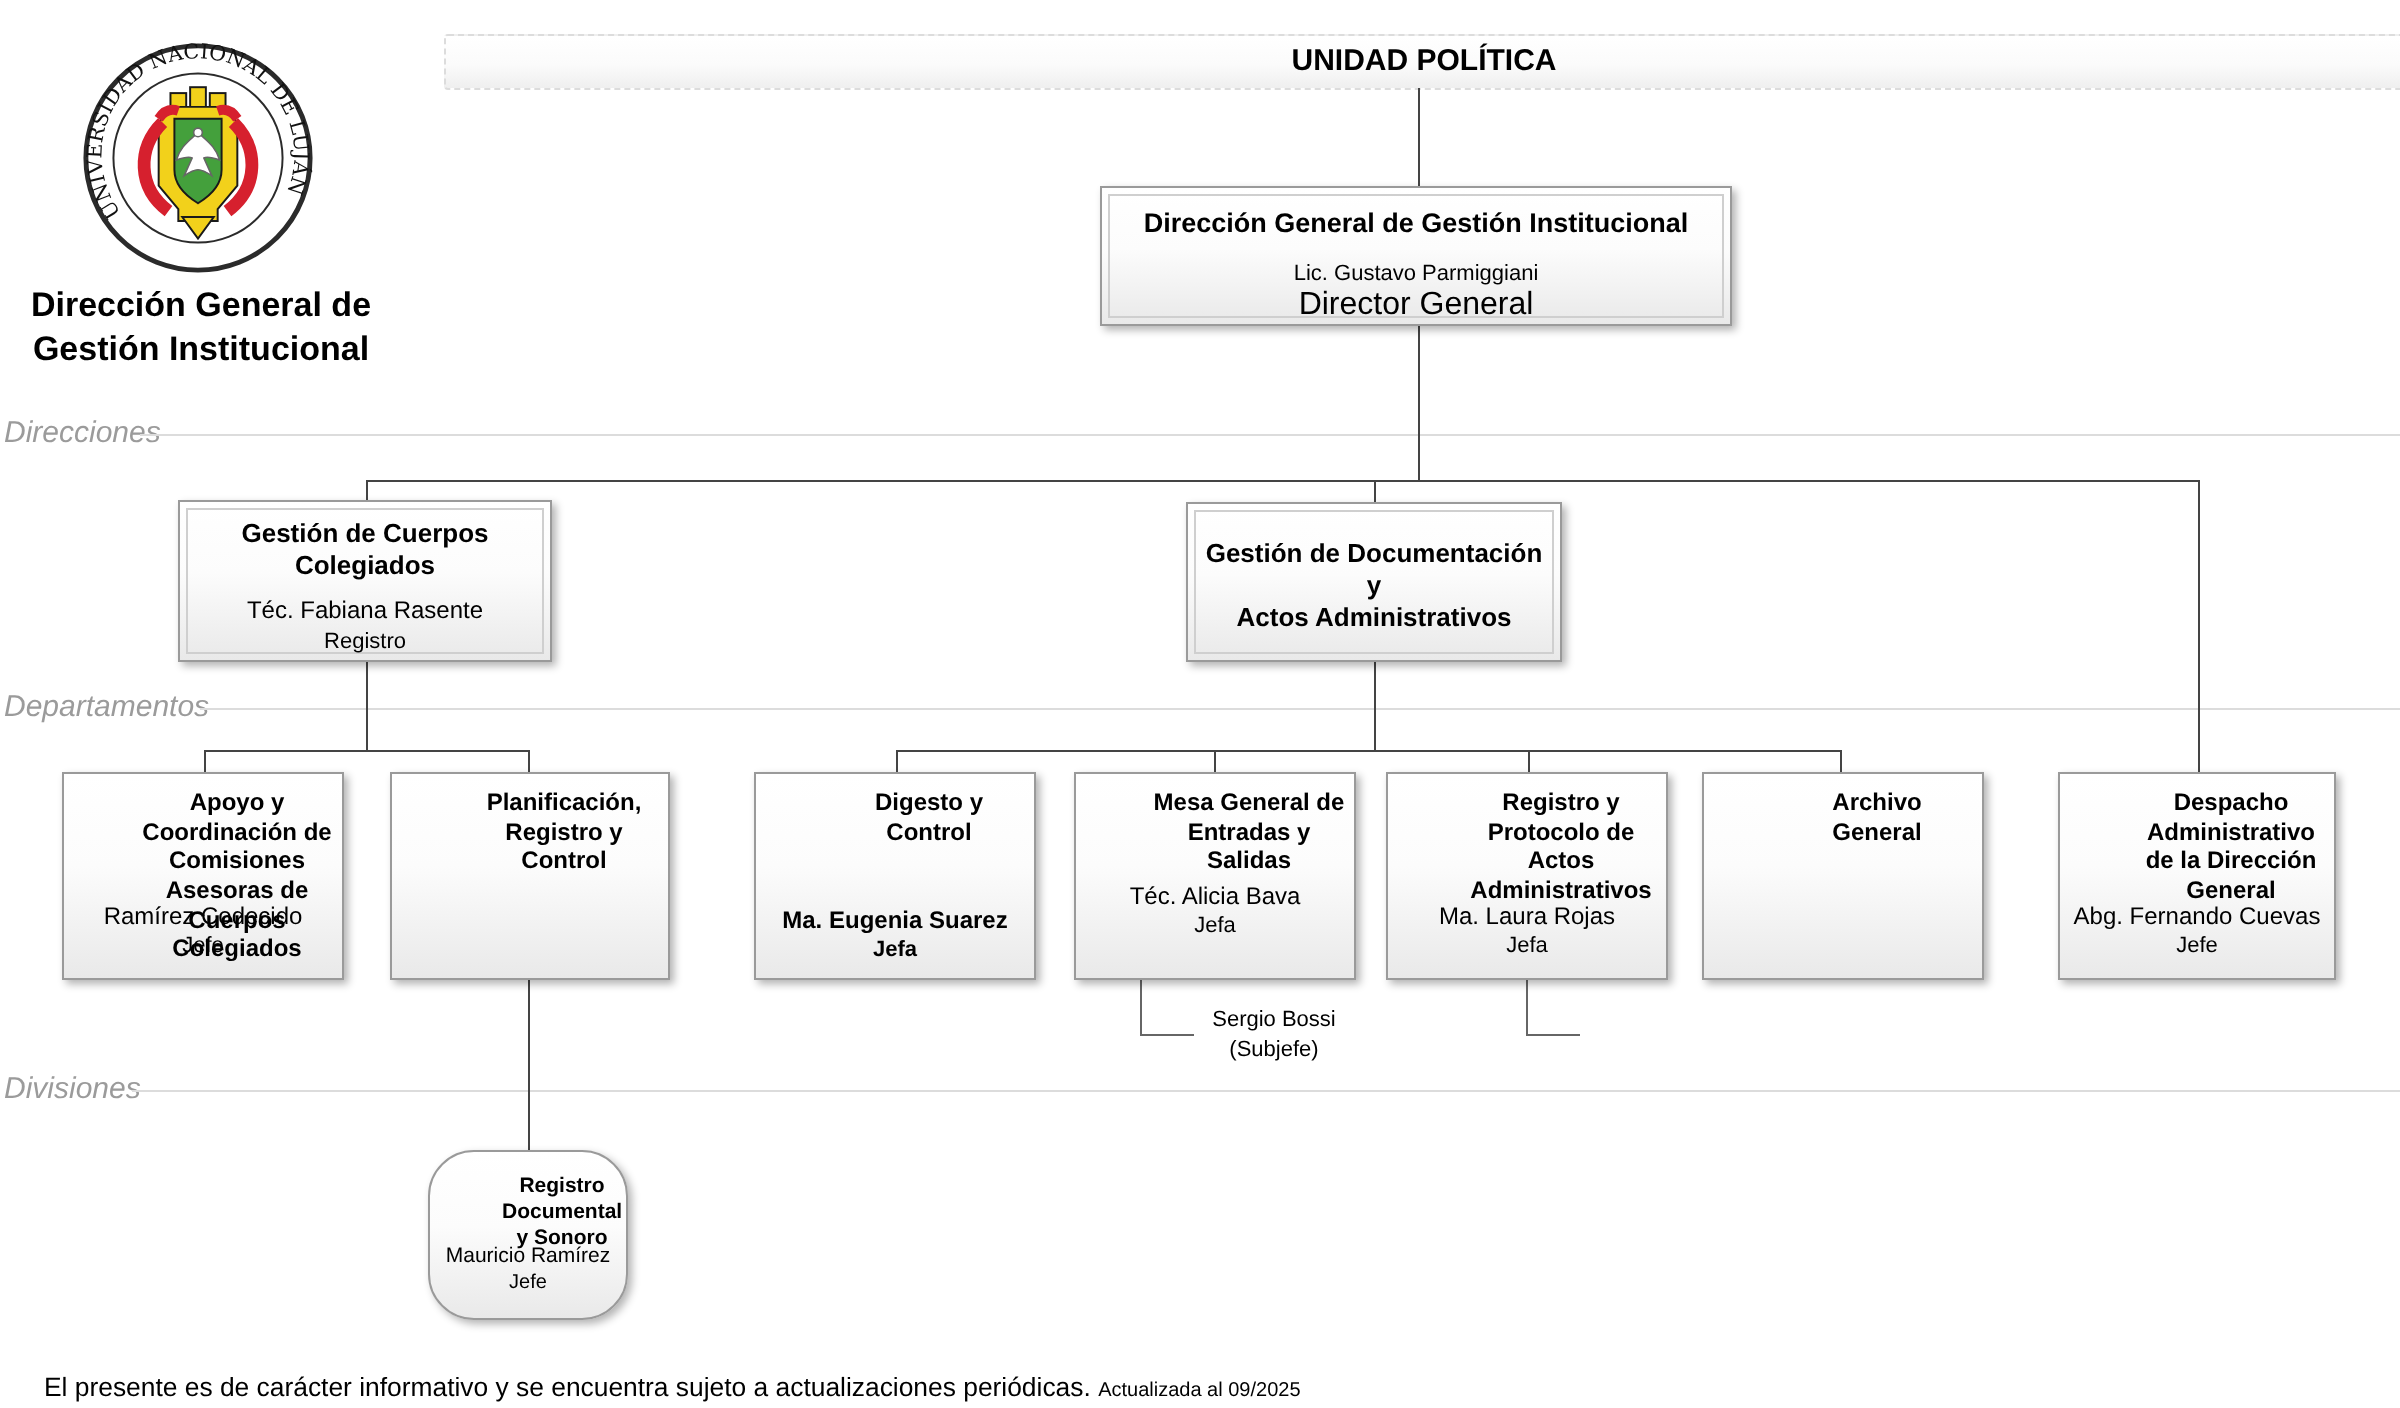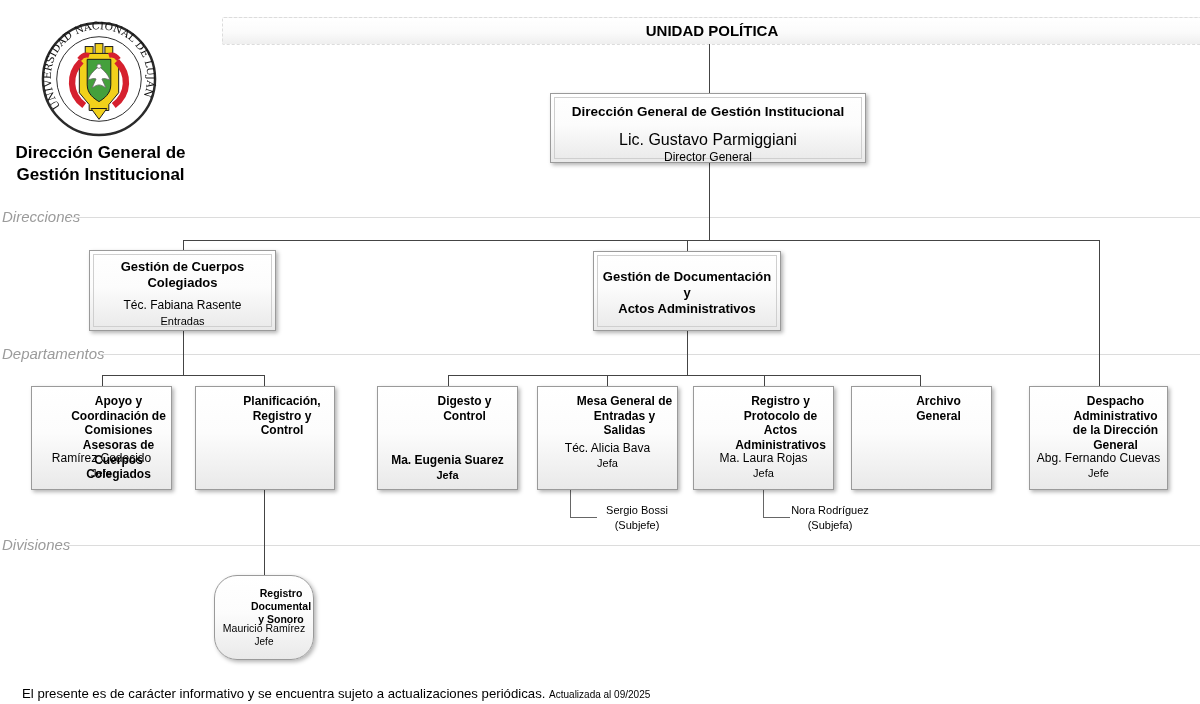--- a/index.html
+++ b/index.html
@@ -22,22 +22,22 @@
           text-align:center;line-height:26px;font-weight:bold;font-size:15px;}
 
   
   .node{position:absolute;box-sizing:border-box;border:1px solid #9a9a9a;
         background:linear-gradient(180deg,#ffffff 0%,#fcfcfc 45%,#e9e9e9 100%);
         box-shadow:2px 2px 4px rgba(0,0,0,0.3);text-align:center;}
   .node.double{padding:3px;}
   .node .inner{box-sizing:border-box;width:100%;height:100%;border:1px solid #cfcfcf;position:relative;}
   .title{font-weight:bold;white-space:pre-line;line-height:1.22;}
   .root .title{margin-top:6px;font-size:13.5px;}
-  .root .person{margin-top:11px;font-size:16px;}
-  .root .role{margin-top:1px;font-size:12px;}
+  .root .person{margin-top:11px;font-size:11px;}
+  .root .role{margin-top:1px;font-size:16px;}
   .dir .title{margin-top:4px;font-size:13px;}
   .dir .title.mt{margin-top:13px;}
   .dir .person{margin-top:7px;font-size:12px;}
   .dir .role{margin-top:3px;font-size:11px;}
   .dept .title{margin-top:7px;font-size:12px;padding:0 2px;margin-left:34px;}
   .person-block{position:absolute;left:0;right:0;bottom:10px;text-align:center;}
   .person-block.hi{bottom:20px;}
   .dept .person{font-size:12px;}
   .dept .role{font-size:11px;margin-top:2px;}
   .divnode .title{margin-top:11px;font-size:10.5px;}
@@ -127,21 +127,21 @@
       <div class="person">Lic. Gustavo Parmiggiani</div>
       <div class="role">Director General</div>
     </div>
   </div>
 
   <div class="node double dir" style="left:89px;top:250px;width:187px;height:81px;">
     <div class="inner">
       <div class="title">Gestión de Cuerpos
 Colegiados</div>
       <div class="person">Téc. Fabiana Rasente</div>
-      <div class="role">Entradas</div>
+      <div class="role">Registro</div>
     </div>
   </div>
   <div class="node double dir" style="left:593px;top:251px;width:188px;height:80px;">
     <div class="inner">
       <div class="title mt">Gestión de Documentación y
 Actos Administrativos</div>
     </div>
   </div>
 
   <div class="node dept" style="left:31px;top:386px;width:141px;height:104px;">
@@ -191,24 +191,20 @@
     <div class="person-block">
       <div class="person">Abg. Fernando Cuevas</div>
       <div class="role">Jefe</div>
     </div>
   </div>
 
   <div class="subjefe" style="left:572px;top:503px;">
     <div>Sergio Bossi</div>
     <div>(Subjefe)</div>
   </div>
-  <div class="subjefe" style="left:765px;top:503px;">
-    <div>Nora Rodríguez</div>
-    <div>(Subjefa)</div>
-  </div>
 
   <div class="node dept divnode" style="left:214px;top:575px;width:100px;height:85px;border-radius:23px;">
     <div class="title">Registro Documental
 y Sonoro</div>
     <div class="person-block" style="bottom:12px;">
       <div class="person">Mauricio Ramírez</div>
       <div class="role">Jefe</div>
     </div>
   </div>
 

